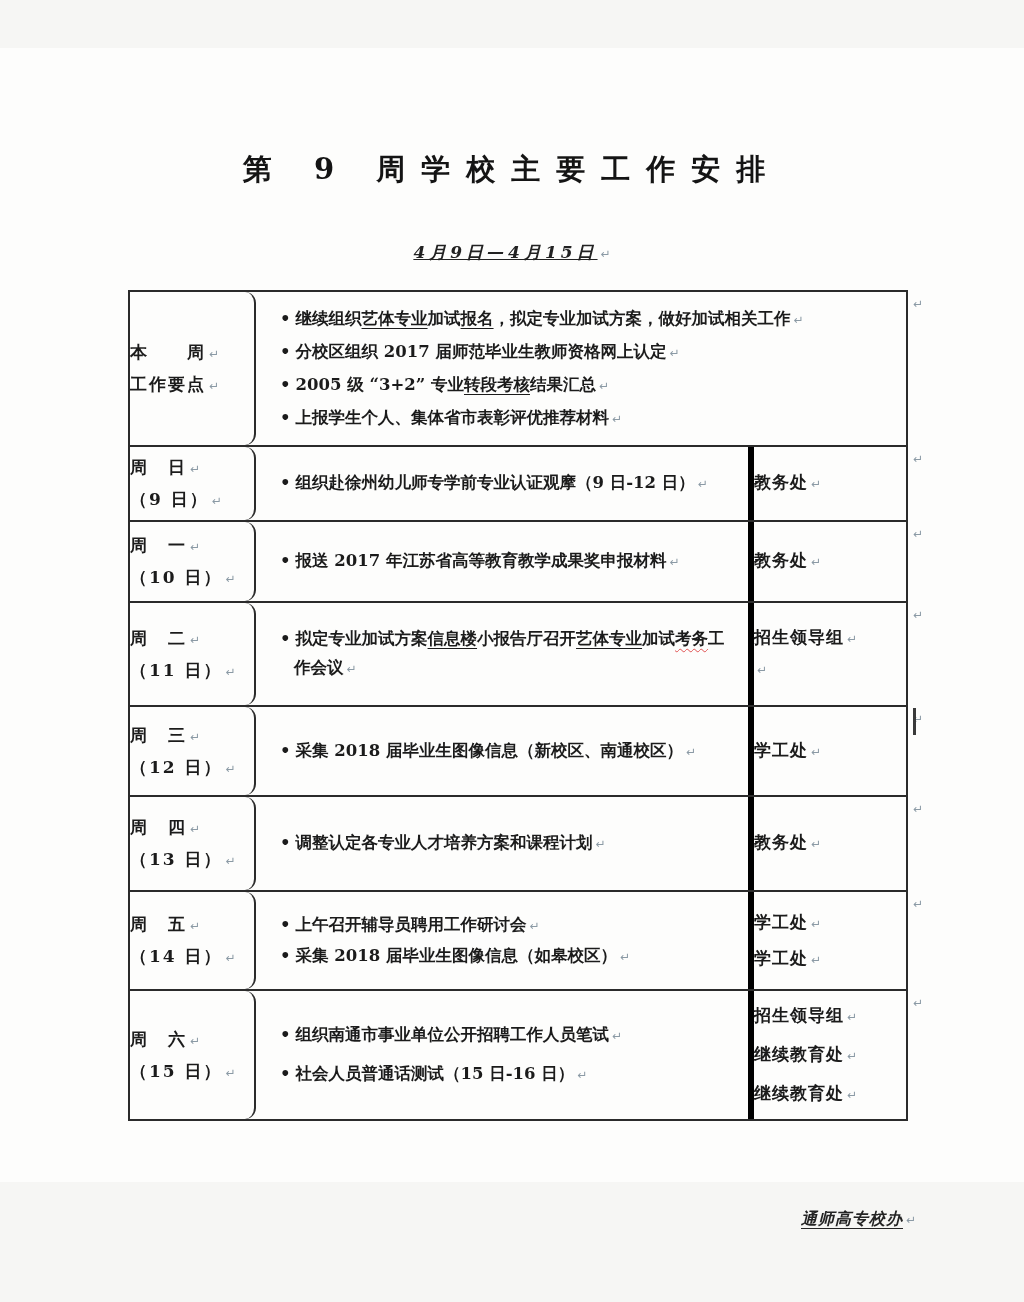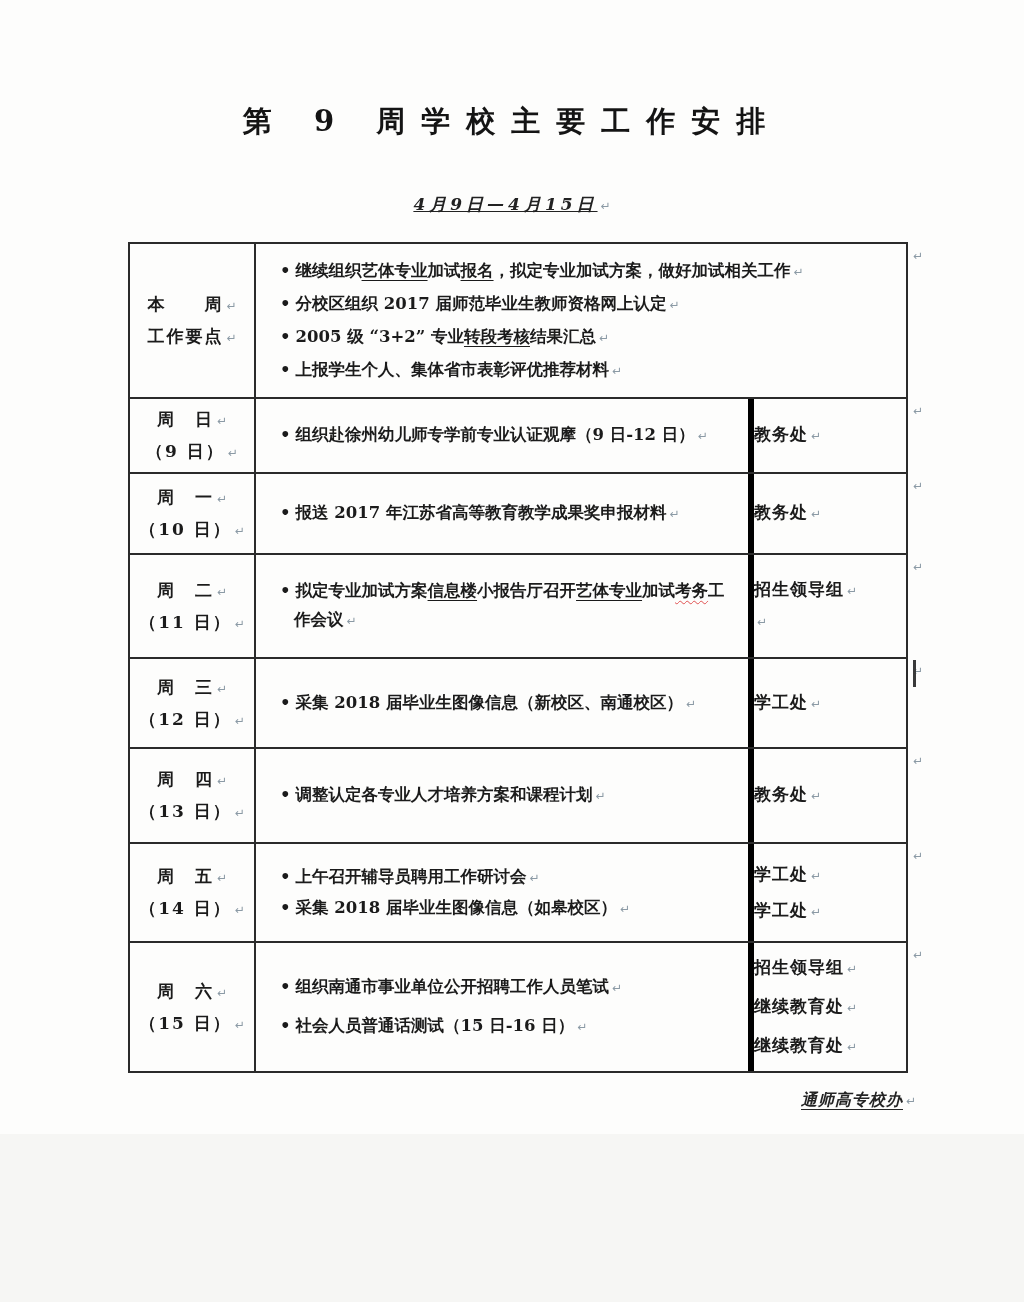--- a/index.html
+++ b/index.html
@@ -6,20 +6,21 @@
   body{
     width:1024px;height:1302px;
     background:#f6f6f4;
     font-family:"DejaVu Serif", serif;
     color:#1b1b1b;
     overflow:hidden;
   }
   .page{
     position:relative;width:1024px;height:1134px;
     background:#fdfdfc;
+    margin-top:48px;
   }
   
   .doc-title{
     position:absolute;top:102px;left:0;width:100%;
     text-align:center;
     font-size:29px;font-weight:bold;
     letter-spacing:16px;
     color:#141414;
     white-space:nowrap;
   }
@@ -47,23 +48,24 @@
   .r1{height:75px;}
   .r2{height:81px;}
   .r3{height:104px;}
   .r4{height:90px;}
   .r5{height:95px;}
   .r6{height:99px;}
   .r7{height:130px;}
   .c1{
     width:126px;flex:0 0 126px;
     border-right:2px solid #2b2b2b;
-    display:flex;flex-direction:column;justify-content:center;align-items:center;
+    display:flex;flex-direction:column;justify-content:center;align-items:flex-start;
     box-sizing:border-box;
     gap:9px;
+    border-radius:11px;
   }
   .c2{
     flex:1 1 auto;
     display:flex;flex-direction:column;justify-content:center;
     padding:4px 8px 4px 12px;
     box-sizing:border-box;
     min-width:0;
   }
   .c3{
     width:158px;flex:0 0 158px;
@@ -115,21 +117,21 @@
   }
   .outer-mark{
     position:absolute;right:-17px;top:5px;
   }
   .cursor-artifact{
     position:absolute;left:913px;top:660px;width:3px;height:27px;
     background:#3a3a3a;
   }
   
   .doc-footer{
-    position:absolute;left:801px;top:1090px;
+    position:absolute;left:801px;top:1161px;
     font-size:16px;font-weight:bold;font-style:italic;
     letter-spacing:1px;
     color:#242424;
   }
 </style>
 </head>
 <body>
 
 <div class="page">
 

